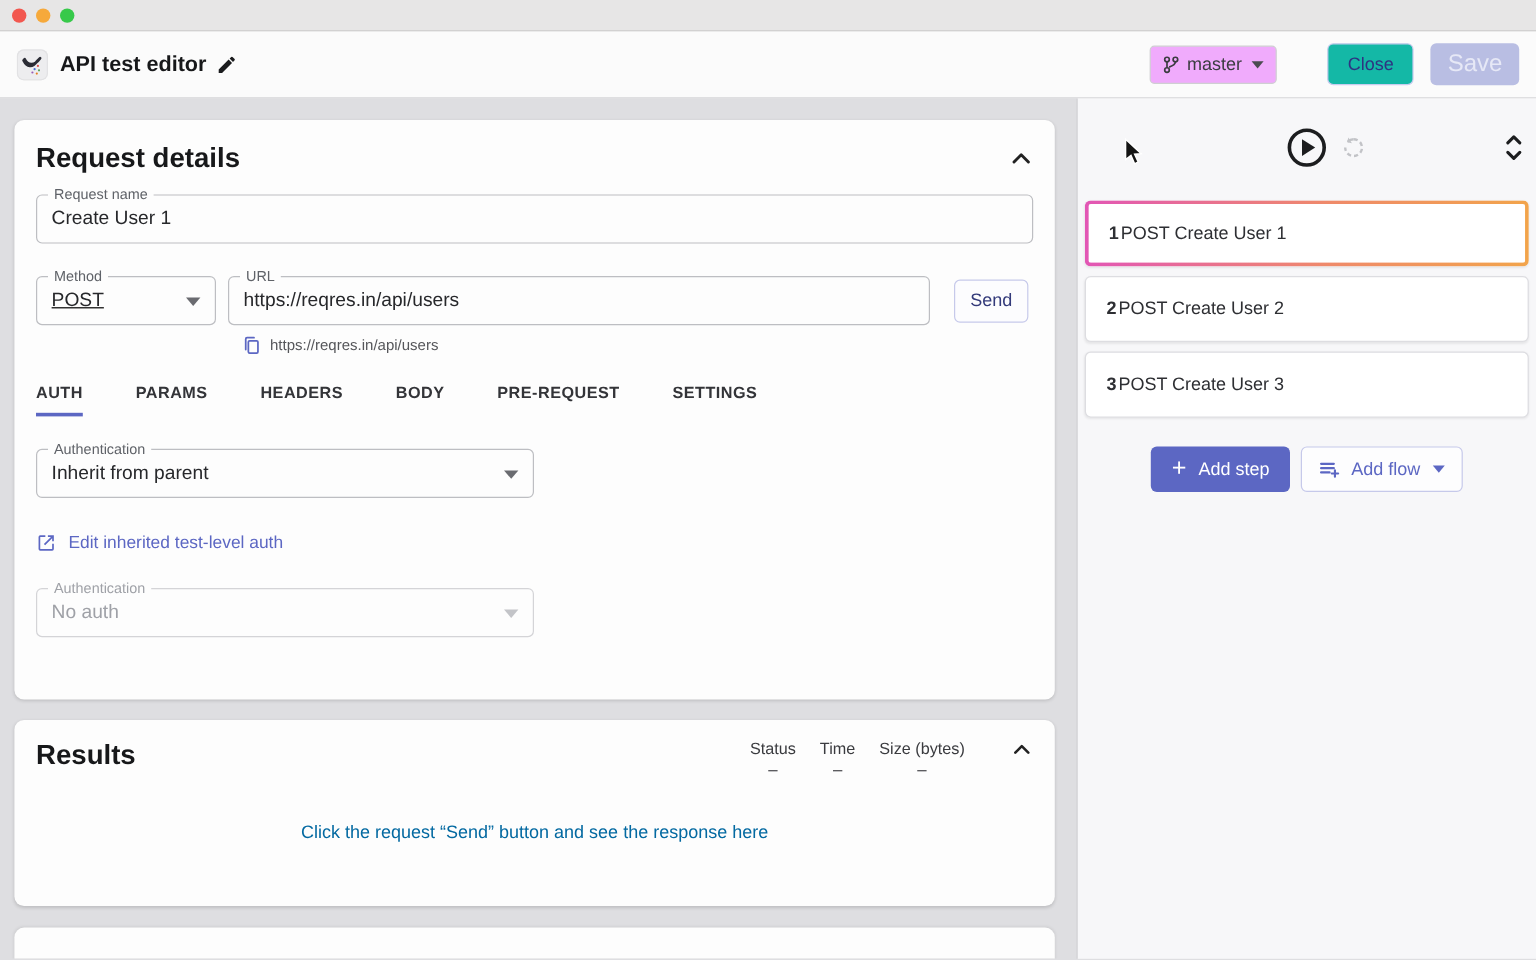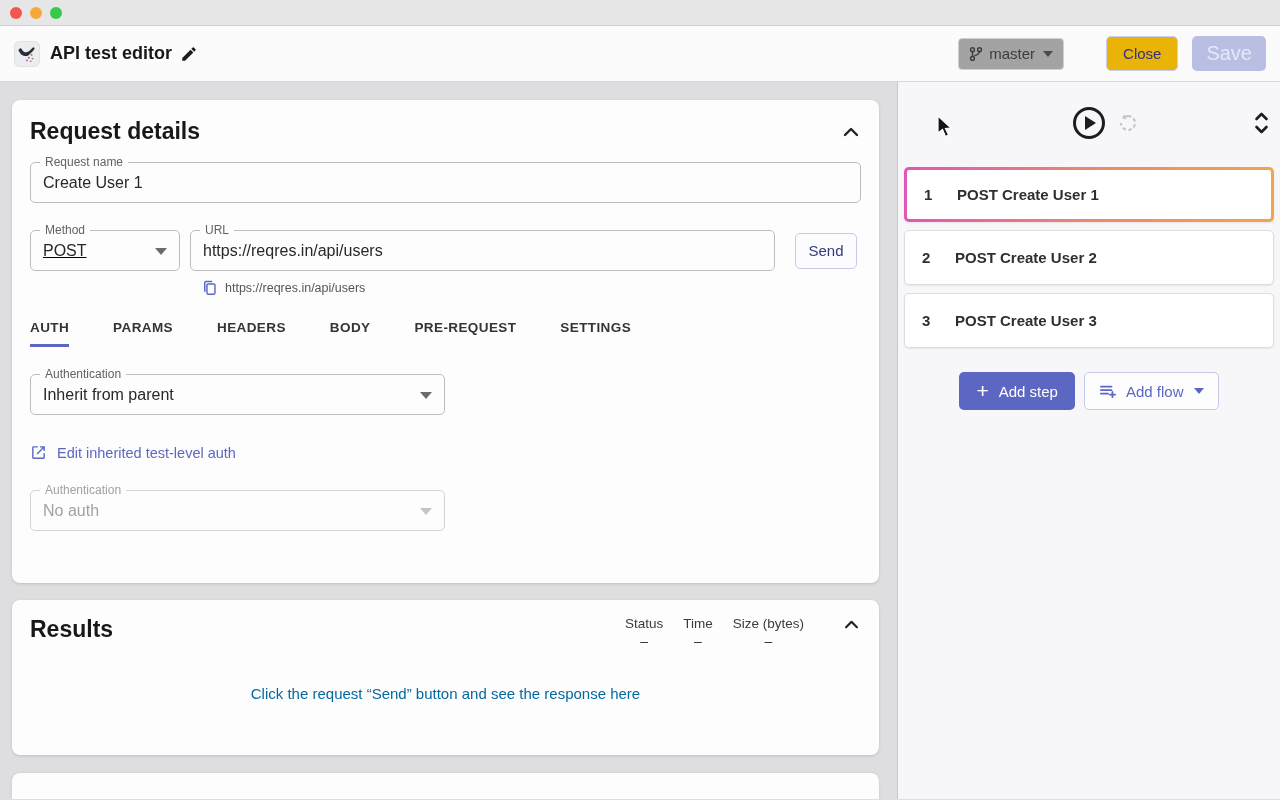--- a/index.html
+++ b/index.html
@@ -18,25 +18,25 @@
     font-weight:bold; color:#3a3a3c; }
 
   
   .appheader { height:56px; background:#fbfbfb; border-bottom:1px solid #d8d8da;
     display:flex; align-items:center; padding:0 14px; }
   .logo { width:26px; height:26px; border-radius:6px; background:#ededef; display:flex;
     align-items:center; justify-content:center; box-shadow:0 0 0 1px #e2e2e4 inset; }
   .app-title { font-size:18px; font-weight:bold; color:#17181a; margin-left:10px; }
   .pencil { margin-left:8px; display:flex; }
   .header-right { margin-left:auto; display:flex; align-items:center; gap:14px; }
-  .branch-btn { height:32px; background:#a3a3a3; border:1px solid #cfcfd2; border-radius:4px;
+  .branch-btn { height:32px; background:#f0abfc; border:1px solid #cfcfd2; border-radius:4px;
     display:flex; align-items:center; gap:6px; padding:0 10px; font-size:15px; color:#3b3c40; cursor:pointer; }
   .branch-caret { width:0; height:0; border-left:5px solid transparent; border-right:5px solid transparent;
     border-top:6px solid #4a4b50; margin-left:2px; }
-  .btn-close { height:35px; min-width:72px; background:#eab308; border:1.5px solid #c8ccee;
+  .btn-close { height:35px; min-width:72px; background:#14b8a6; border:1.5px solid #c8ccee;
     border-radius:5px; color:#2e3382; font-size:15px; padding:0 16px; margin-left:28px; cursor:pointer; }
   .btn-save { height:35px; min-width:58px; background:#b9bee3; border:none; border-radius:5px;
     color:#e6e8f6; font-size:20px; padding:0 14px; }
 
   
   .main { display:flex; height:717px; }
   .workspace { width:897px; background:#dedee1; padding:18px 18px 0 12px; overflow:hidden; }
   .steps-panel { width:383px; background:#f7f7f9; border-left:1px solid #c8c8cc; position:relative; }
 
   
@@ -103,21 +103,21 @@
   .unfold-btn { position:absolute; right:10px; top:3px; background:none; border:none; cursor:pointer; }
 
   .step-list { margin-top:28px; }
   .step { height:55px; margin:0 6px 8px 6px; background:#fff; border:1px solid #dddde1;
     border-radius:5px; box-shadow:0 1px 2px rgba(0,0,0,.07); display:flex; align-items:center;
     padding-left:17px; cursor:pointer; }
   .step.selected { border:3px solid transparent;
     background:linear-gradient(#fff,#fff) padding-box,
                linear-gradient(90deg,#e256b5 0%,#ef8a6a 55%,#f2a44b 100%) border-box; }
   .step-num { font-size:15px; font-weight:bold; color:#2e2f33; width:10px; }
-  .step-label { font-size:15px; font-weight:bold; color:#2e2f33; margin-left:23px; }
+  .step-label { font-size:15px; font-weight:normal; color:#2e2f33; }
 
   .panel-actions { display:flex; justify-content:center; gap:9px; margin-top:24px; }
   .btn-add-step { height:38px; background:#5c67c3; border:none; border-radius:5px; color:#fff;
     font-size:15px; padding:0 17px; display:flex; align-items:center; gap:10px; cursor:pointer; }
   .plus-glyph { font-size:21px; font-weight:normal; line-height:1; margin-top:-2px; }
   .btn-add-flow { height:38px; background:#fdfdfe; border:1px solid #c6c9ea; border-radius:5px;
     color:#5c67c3; font-size:15px; padding:0 14px; display:flex; align-items:center; gap:9px; cursor:pointer; }
   .flow-caret { width:0; height:0; border-left:5px solid transparent; border-right:5px solid transparent;
     border-top:6px solid #5c67c3; margin-left:1px; }
 

